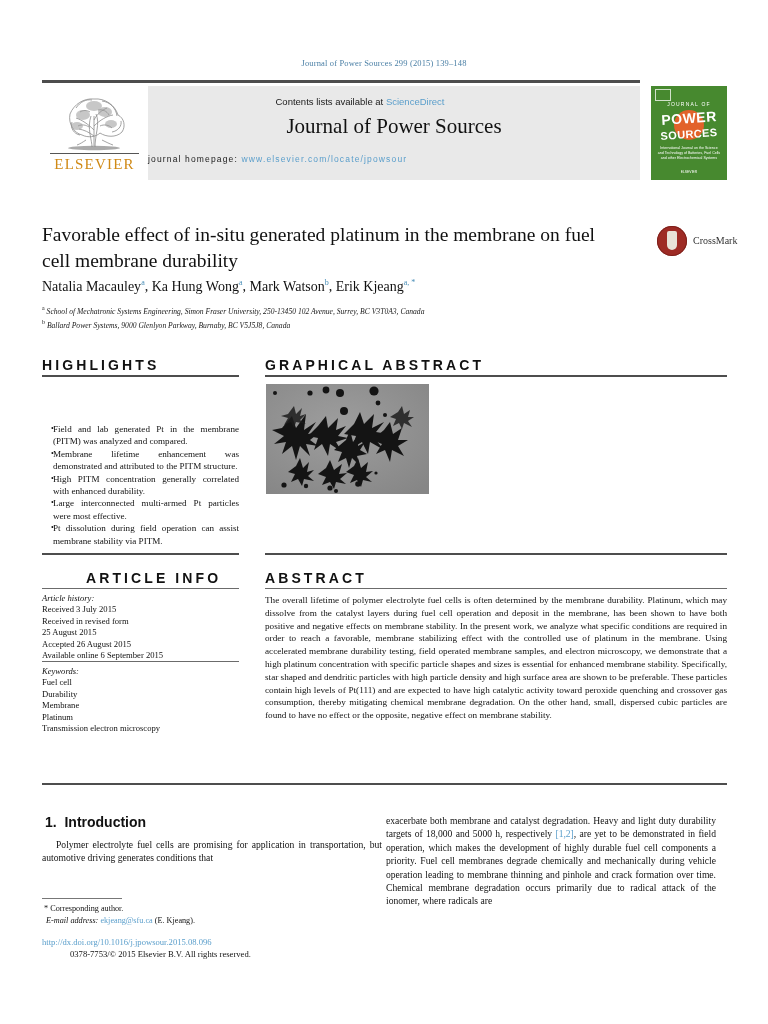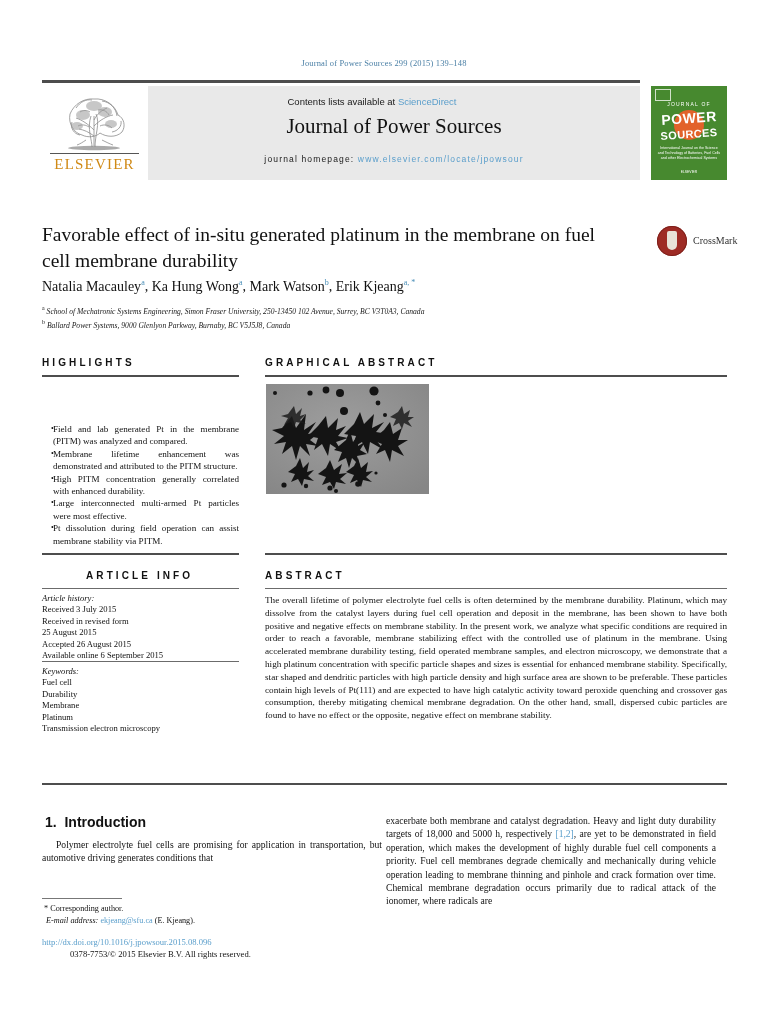--- a/index.html
+++ b/index.html
@@ -82,21 +82,21 @@
   }
   .journal-band {
     position: absolute;
     left: 106px; top: 0;
     width: 492px;
     height: 94px;
     background: #e9e9e9;
   }
   .contents-line {
     position: absolute;
-    left: 12px; top: 10px;
+    left: 0; top: 10px;
     width: 424px;
     text-align: center;
     font-size: 9.5px;
     font-family: "Liberation Sans", sans-serif;
     color: #1a1a1a;
   }
   .contents-line .sd {
     color: #5a9ecb;
   }
   .journal-title {
@@ -105,21 +105,20 @@
     width: 492px;
     text-align: center;
     font-family: "Liberation Serif", serif;
     font-size: 21px;
     color: #111;
   }
   .homepage-line {
     position: absolute;
     left: 0; top: 68px;
     width: 492px;
-    text-align: center;
     font-size: 8.5px;
     font-family: "Liberation Sans", sans-serif;
     letter-spacing: 1.15px;
     color: #1a1a1a;
   }
   .homepage-line .url {
     color: #5a9ecb;
   }
 
   
@@ -255,21 +254,21 @@
     position: absolute;
     left: 36px; top: 9px;
     font-family: "Liberation Serif", serif;
     font-size: 10px;
     color: #333;
   }
 
   
   .sec-head {
     font-family: "Liberation Sans", sans-serif;
-    font-size: 10px;
+    font-size: 14px;
     font-weight: bold;
     letter-spacing: 3.1px;
     color: #111;
   }
   .rule-dark {
     background: #4d4d4d;
     height: 1.6px;
   }
   .rule-mid {
     background: #6b6b6b;

